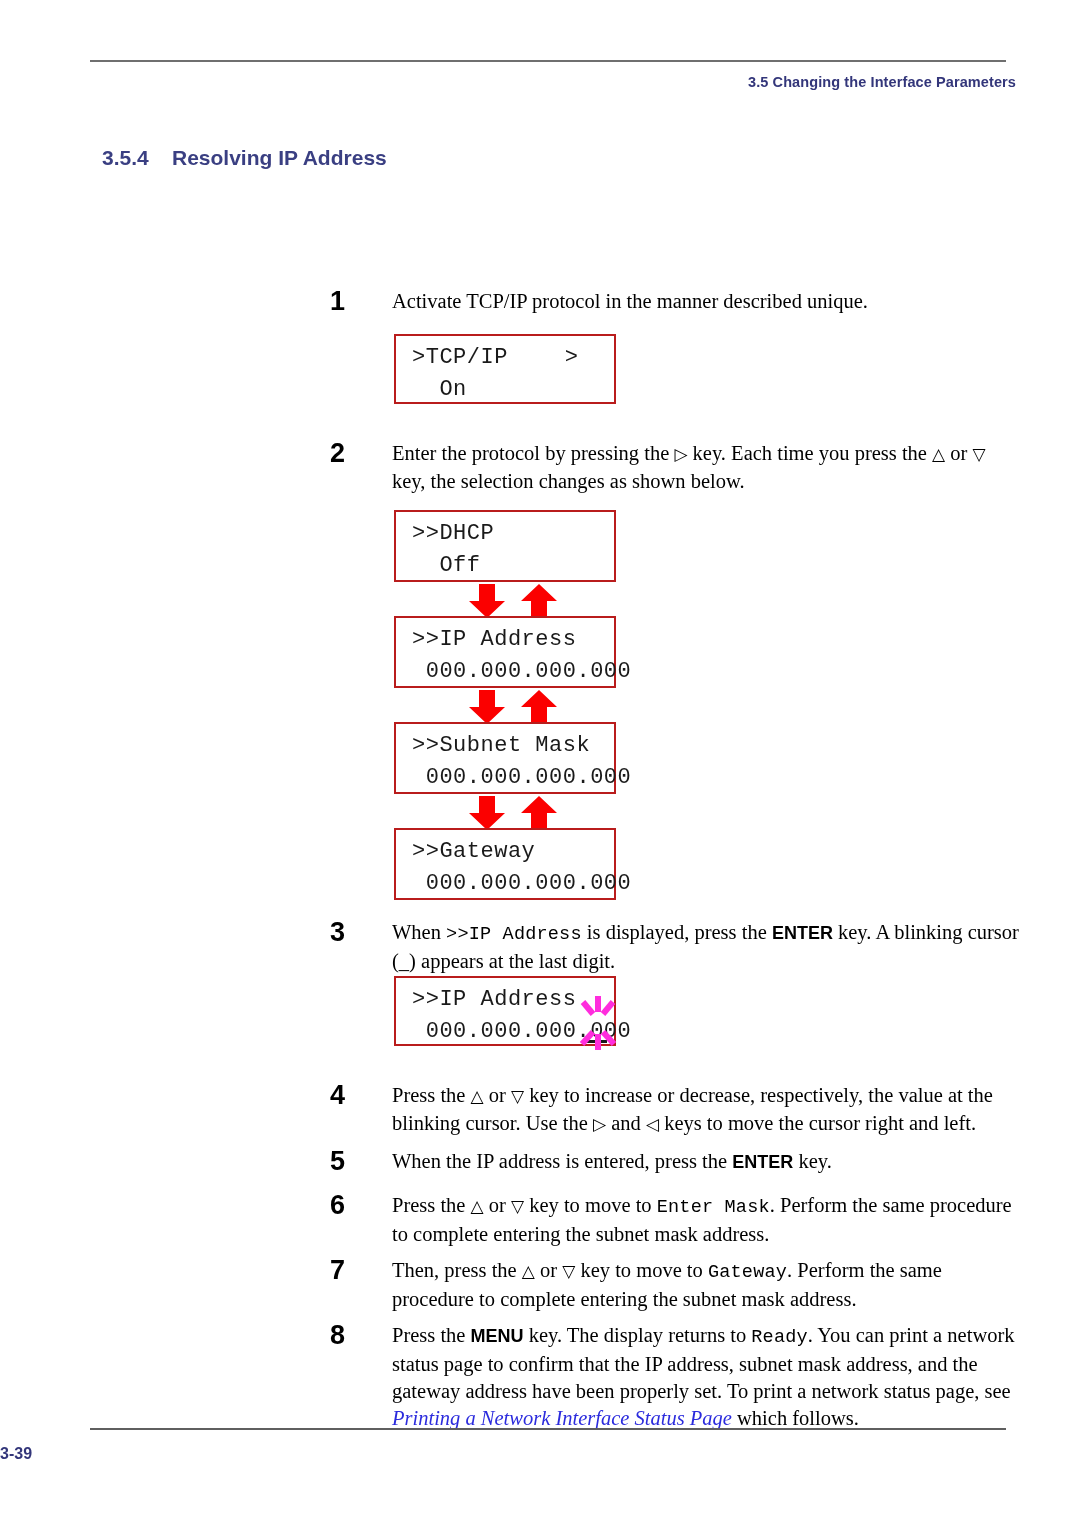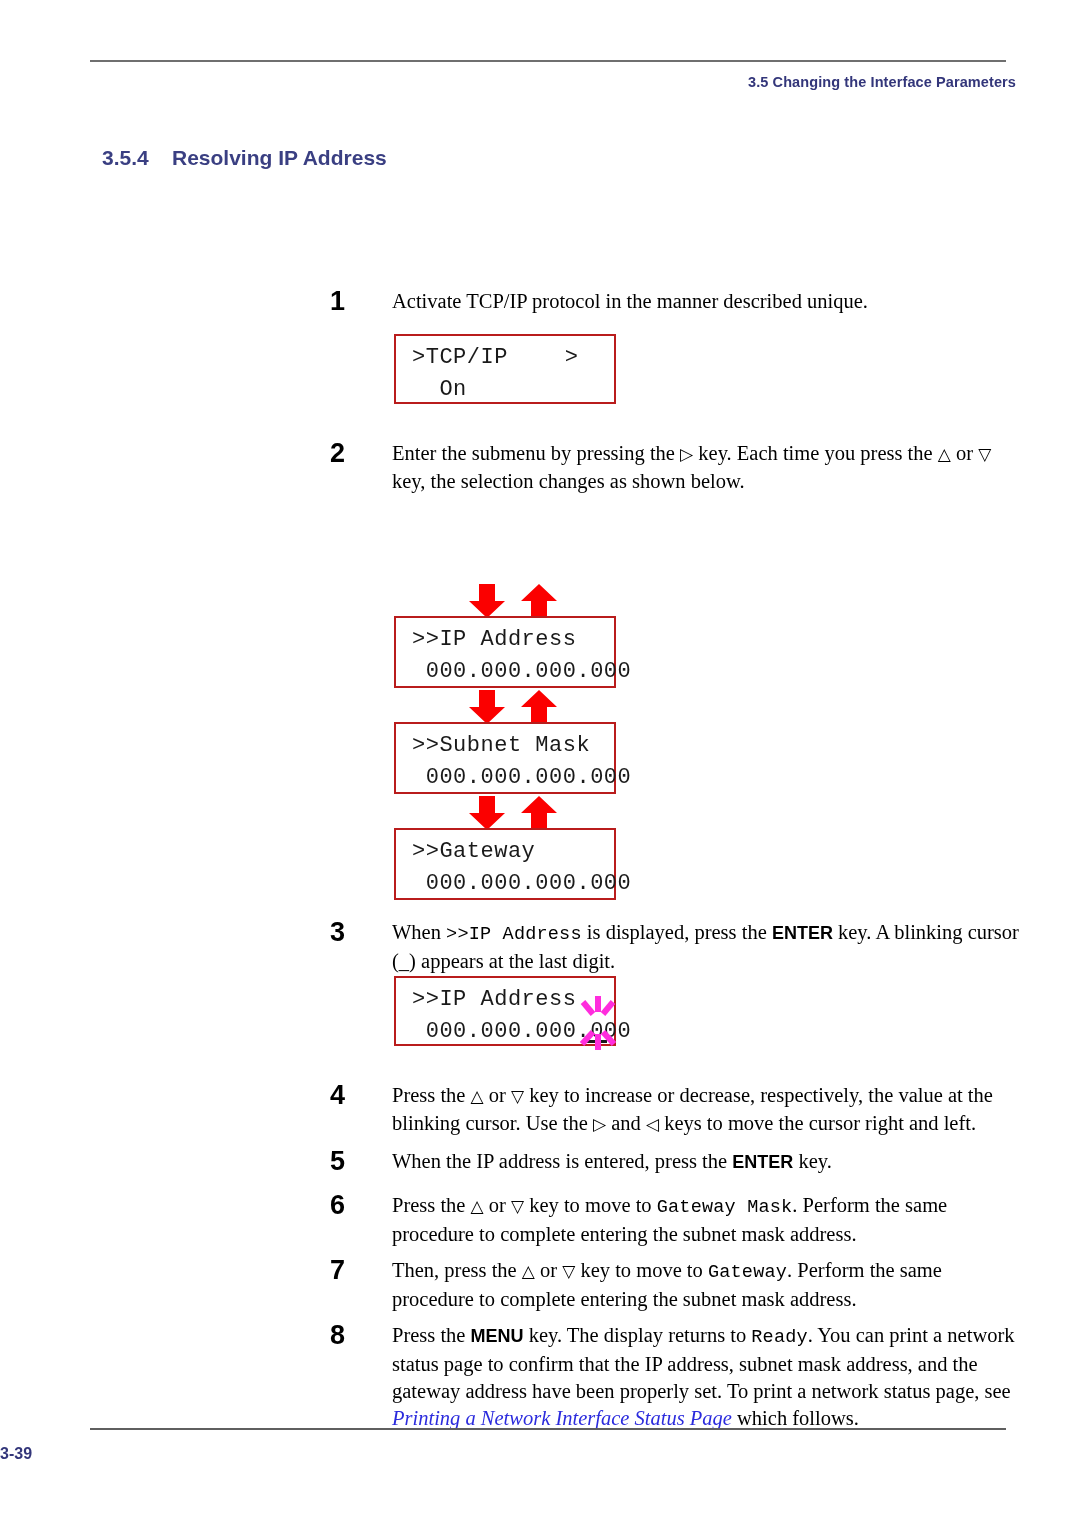--- a/index.html
+++ b/index.html
@@ -194,23 +194,27 @@
   </div>
 
   <div class="lcd" style="left:394px; top:334px; width:222px; height:70px;">
     <span class="l1">&gt;TCP/IP</span>
     <span class="rmark">&gt;</span>
     <span class="l2">  On</span>
   </div>
 
   <div class="step" style="left:330px; top:440px;">
     <div class="num">2</div>
-    <div class="txt"><span>Enter the submenu by pressing the </span><span class="tri">▷</span><span> key. Each time you press the </span><span class="tri">△</span><span> or </span><span class="tri">▽</span><span> key, the selection changes as shown below.</span></div>
-  </div>
-
+    <div class="txt"><span>Enter the protocol by pressing the </span><span class="tri">▷</span><span> key. Each time you press the </span><span class="tri">△</span><span> or </span><span class="tri">▽</span><span> key, the selection changes as shown below.</span></div>
+  </div>
+
+  <div class="lcd" style="left:394px; top:510px; width:222px; height:72px;">
+    <span class="l1">&gt;&gt;DHCP</span>
+    <span class="l2">  Off</span>
+  </div>
 
   <div class="arrows" style="left:460px; top:584px;">
     <svg width="110" height="34" viewBox="0 0 110 34">
       <g fill="#fb0000">
         <path d="M19 0 h16 v17 h10 L27 34 L9 17 h10 Z"></path>
         <path d="M71 34 h16 v-17 h10 L79 0 L61 17 h10 Z"></path>
       </g>
     </svg>
   </div>
 
@@ -276,21 +280,21 @@
     <div class="txt"><span>Press the </span><span class="tri">△</span><span> or </span><span class="tri">▽</span><span> key to increase or decrease, respectively, the value at the blinking cursor. Use the </span><span class="tri">▷</span><span> and </span><span class="tri">◁</span><span> keys to move the cursor right and left.</span></div>
   </div>
 
   <div class="step" style="left:330px; top:1148px;">
     <div class="num">5</div>
     <div class="txt"><span>When the IP address is entered, press the </span><span class="key">ENTER</span><span> key.</span></div>
   </div>
 
   <div class="step" style="left:330px; top:1192px;">
     <div class="num">6</div>
-    <div class="txt"><span>Press the </span><span class="tri">△</span><span> or </span><span class="tri">▽</span><span> key to move to </span><span class="mono">Gateway Mask</span><span>. Perform the same procedure to complete entering the subnet mask address.</span></div>
+    <div class="txt"><span>Press the </span><span class="tri">△</span><span> or </span><span class="tri">▽</span><span> key to move to </span><span class="mono">Enter Mask</span><span>. Perform the same procedure to complete entering the subnet mask address.</span></div>
   </div>
 
   <div class="step" style="left:330px; top:1257px;">
     <div class="num">7</div>
     <div class="txt"><span>Then, press the </span><span class="tri">△</span><span> or </span><span class="tri">▽</span><span> key to move to </span><span class="mono">Gateway</span><span>. Perform the same procedure to complete entering the subnet mask address.</span></div>
   </div>
 
   <div class="step" style="left:330px; top:1322px;">
     <div class="num">8</div>
     <div class="txt"><span>Press the </span><span class="key">MENU</span><span> key. The display returns to </span><span class="mono">Ready</span><span>. You can print a network status page to confirm that the IP address, subnet mask address, and the gateway address have been properly set. To print a network status page, see </span><span class="xref">Printing a Network Interface Status Page</span><span> which follows.</span></div>

